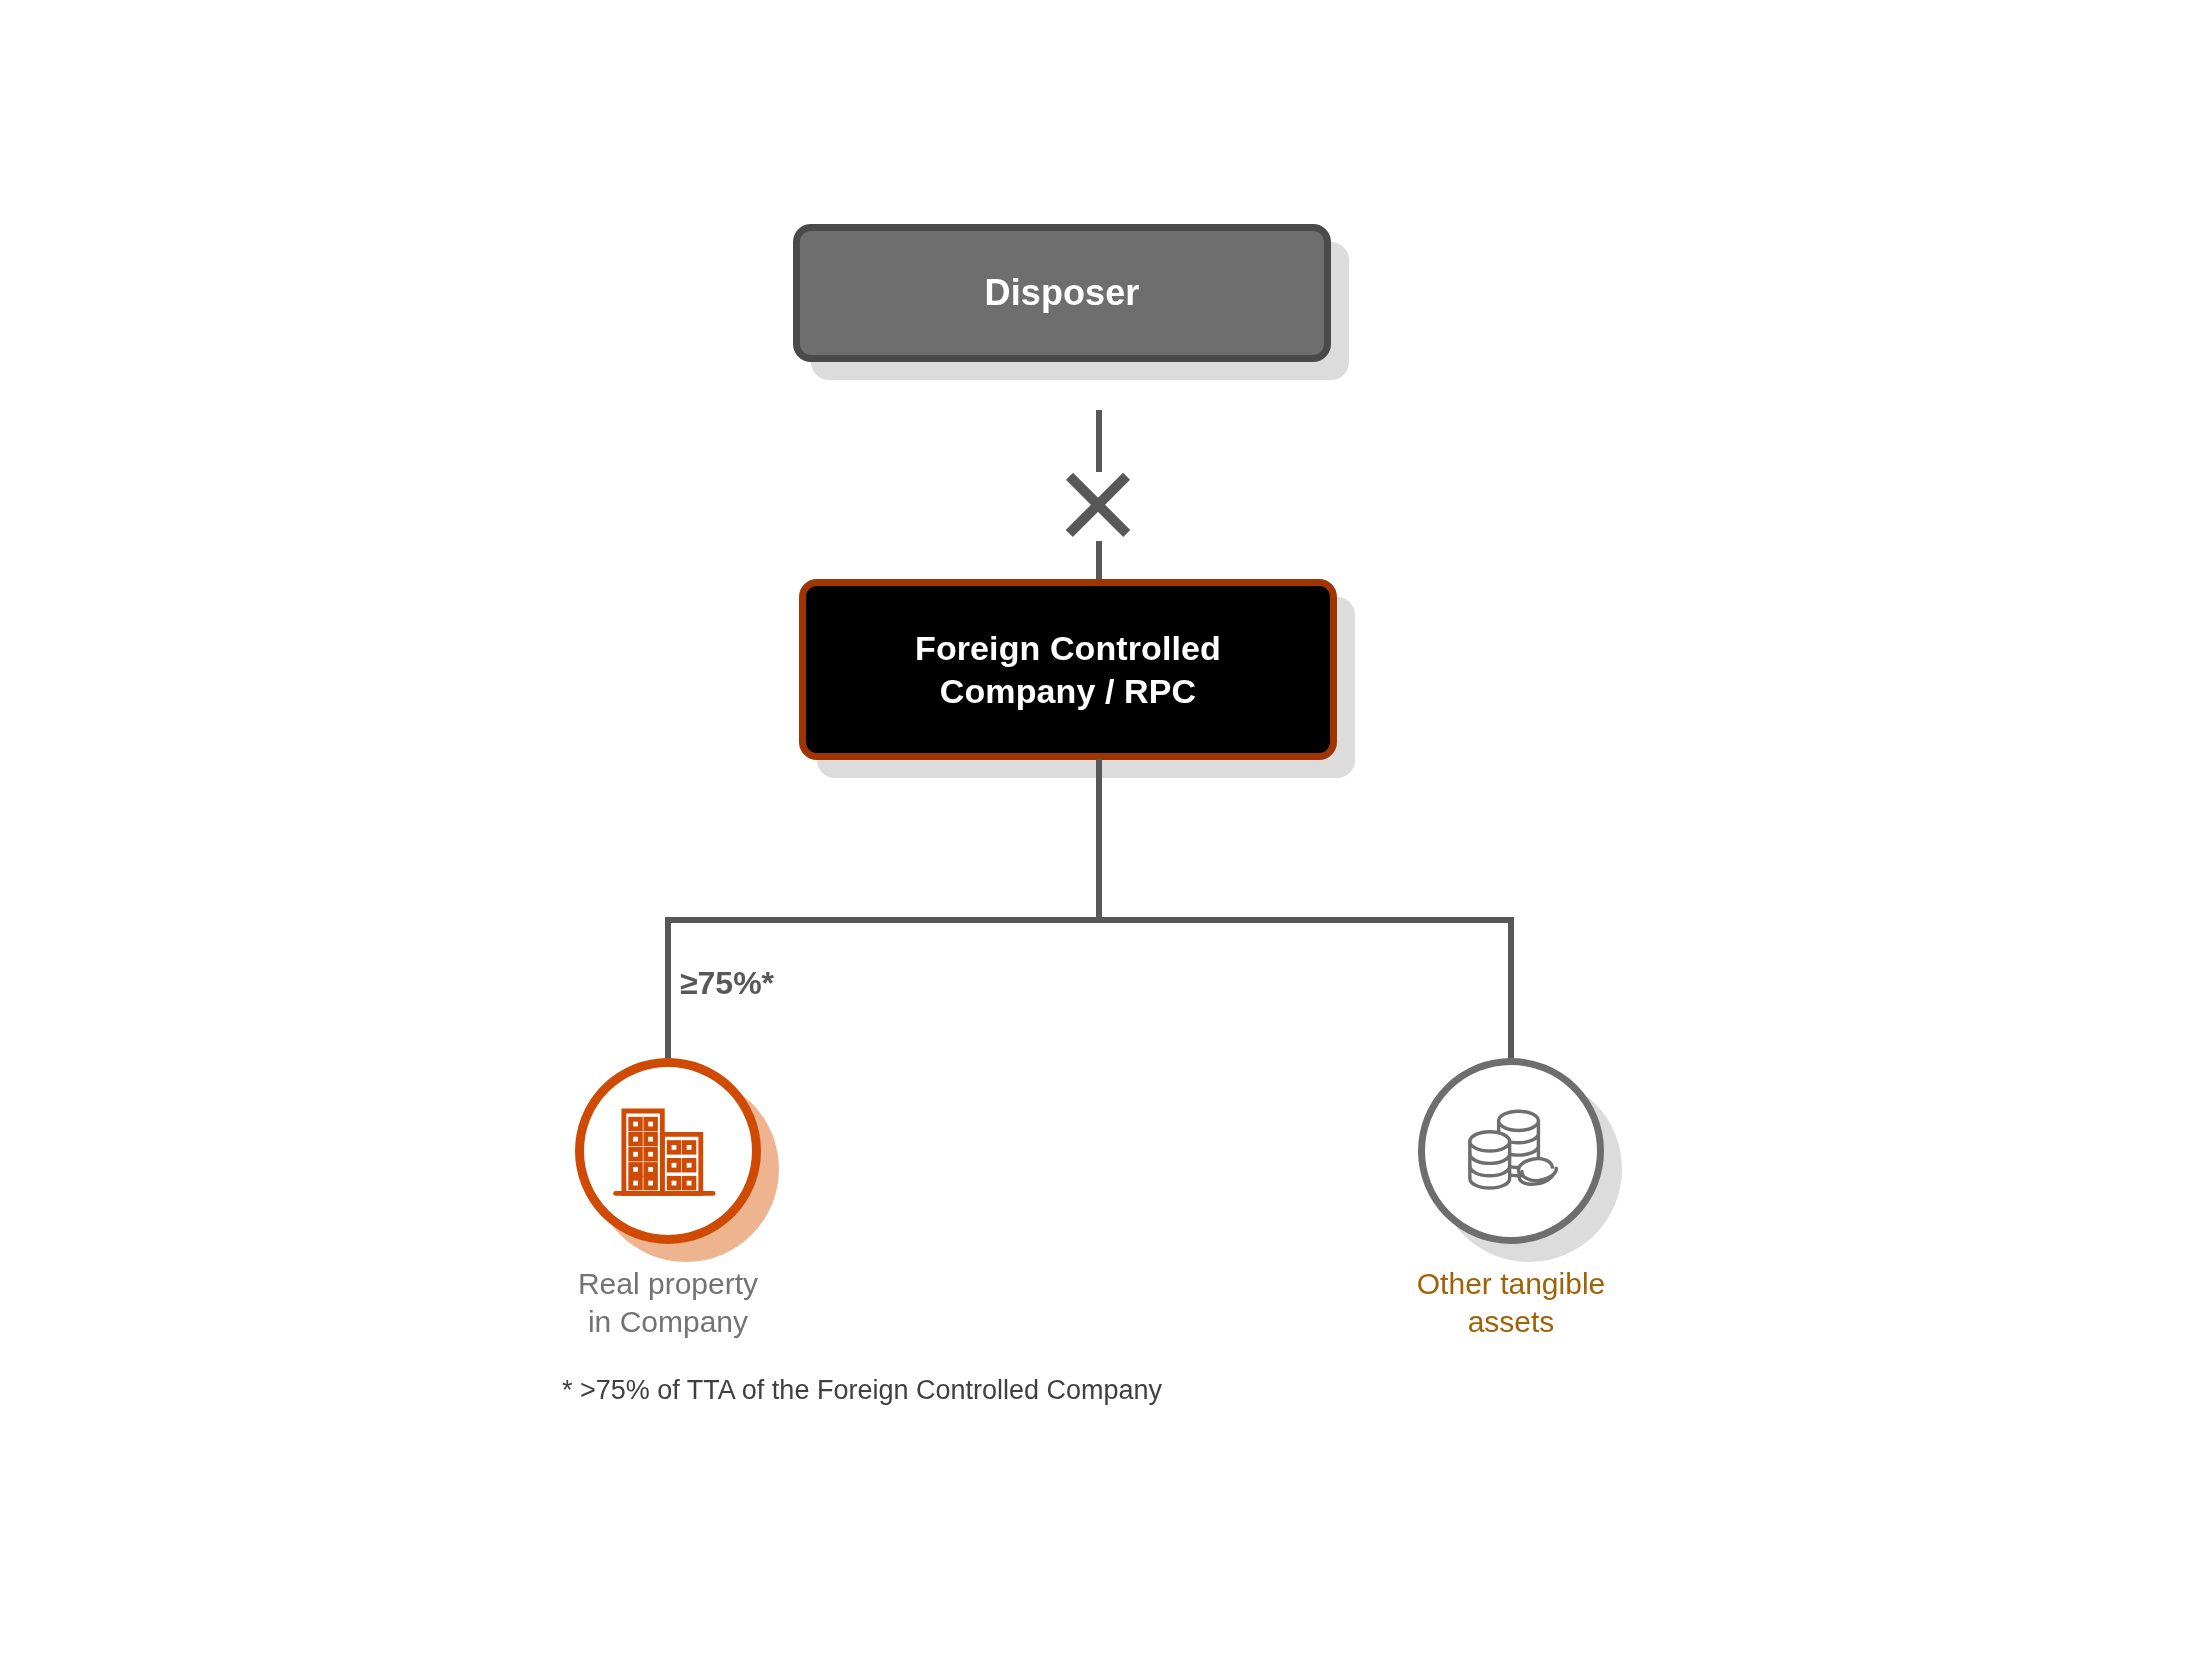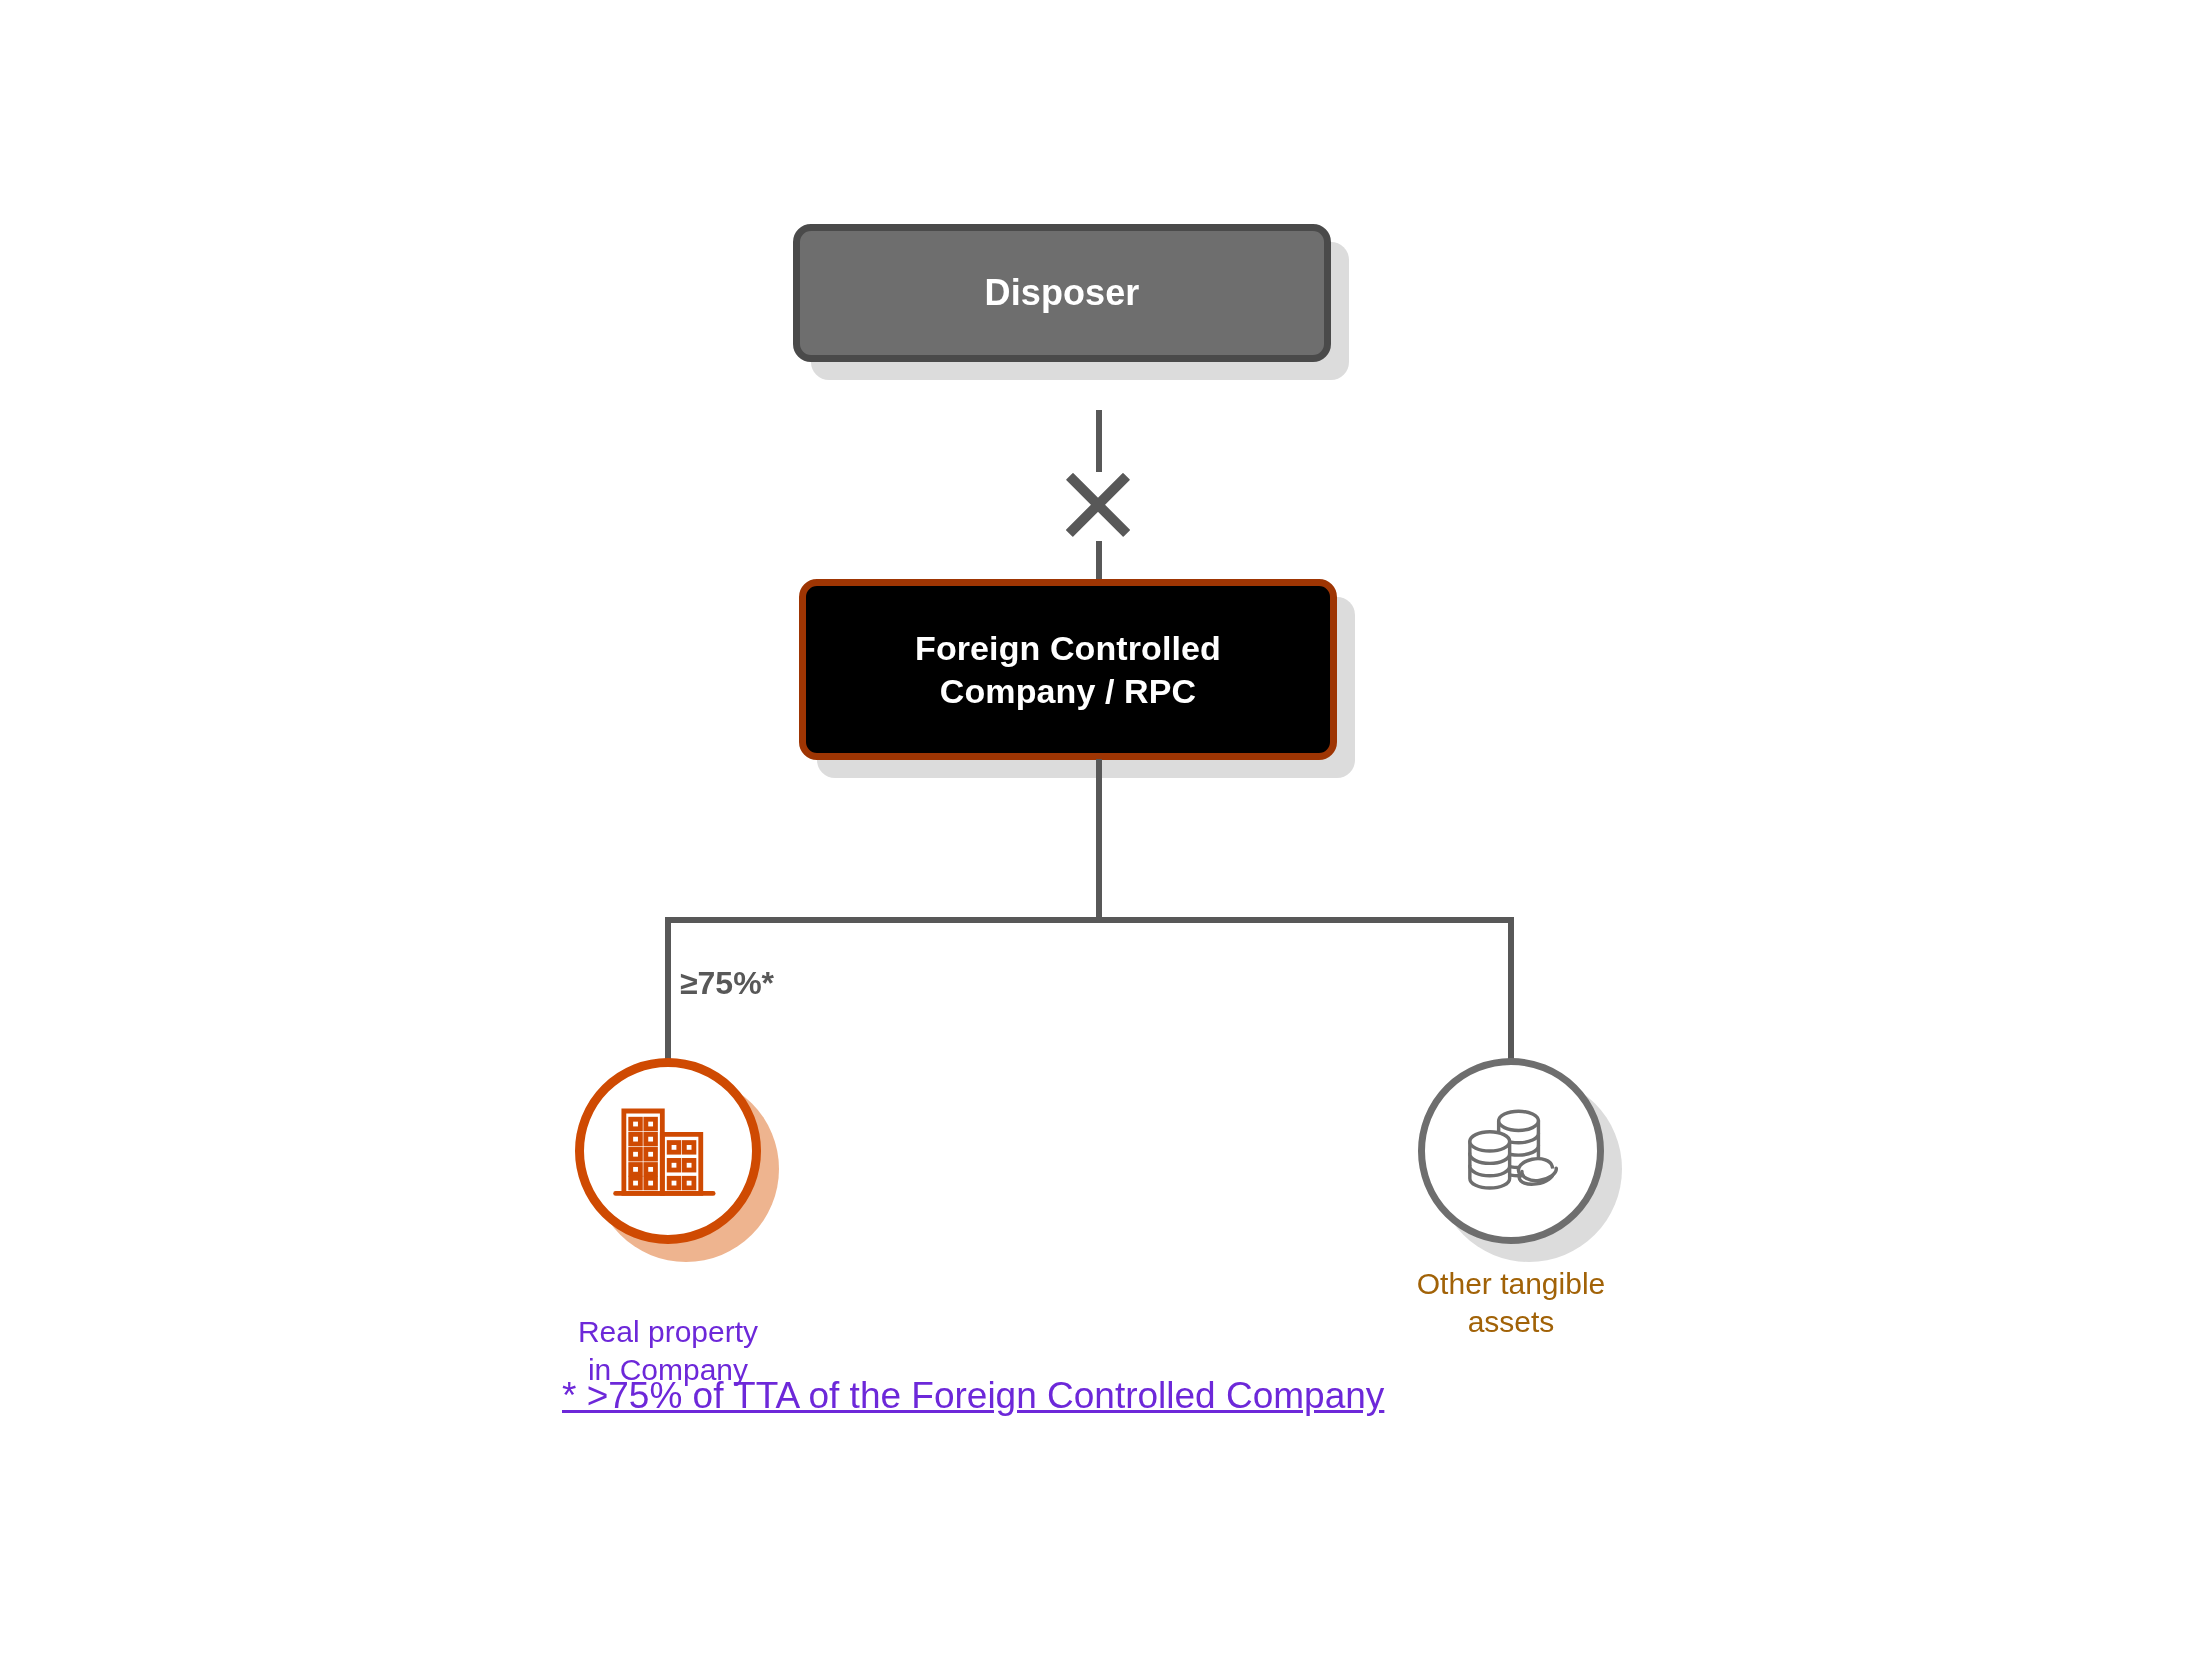--- a/index.html
+++ b/index.html
@@ -129,30 +129,29 @@
   .node-caption {
     position: absolute;
     top: 207px;
     left: 50%;
     transform: translateX(-50%);
     text-align: center;
     font-size: 30px;
     line-height: 1.28;
     white-space: nowrap;
   }
-  .node-orange .node-caption { color: #6d28d9; margin-top: 48px; }
+  .node-orange .node-caption { color: #737373; }
   .node-grey .node-caption { color: #a16207; }
 
   
   .footnote {
     position: absolute;
-    color: #6d28d9;
-    font-size: 37px;
+    color: #404040;
+    font-size: 27px;
     white-space: nowrap;
-    text-decoration: underline;
   }
 </style>
 </head>
 <body>
 
 <div id="stage">
 
   <div class="boxwrap box-grey" style="left:793px; top:224px; width:538px; height:138px;">
     <div class="box-shadow-layer"></div>
     <div class="box-main">

